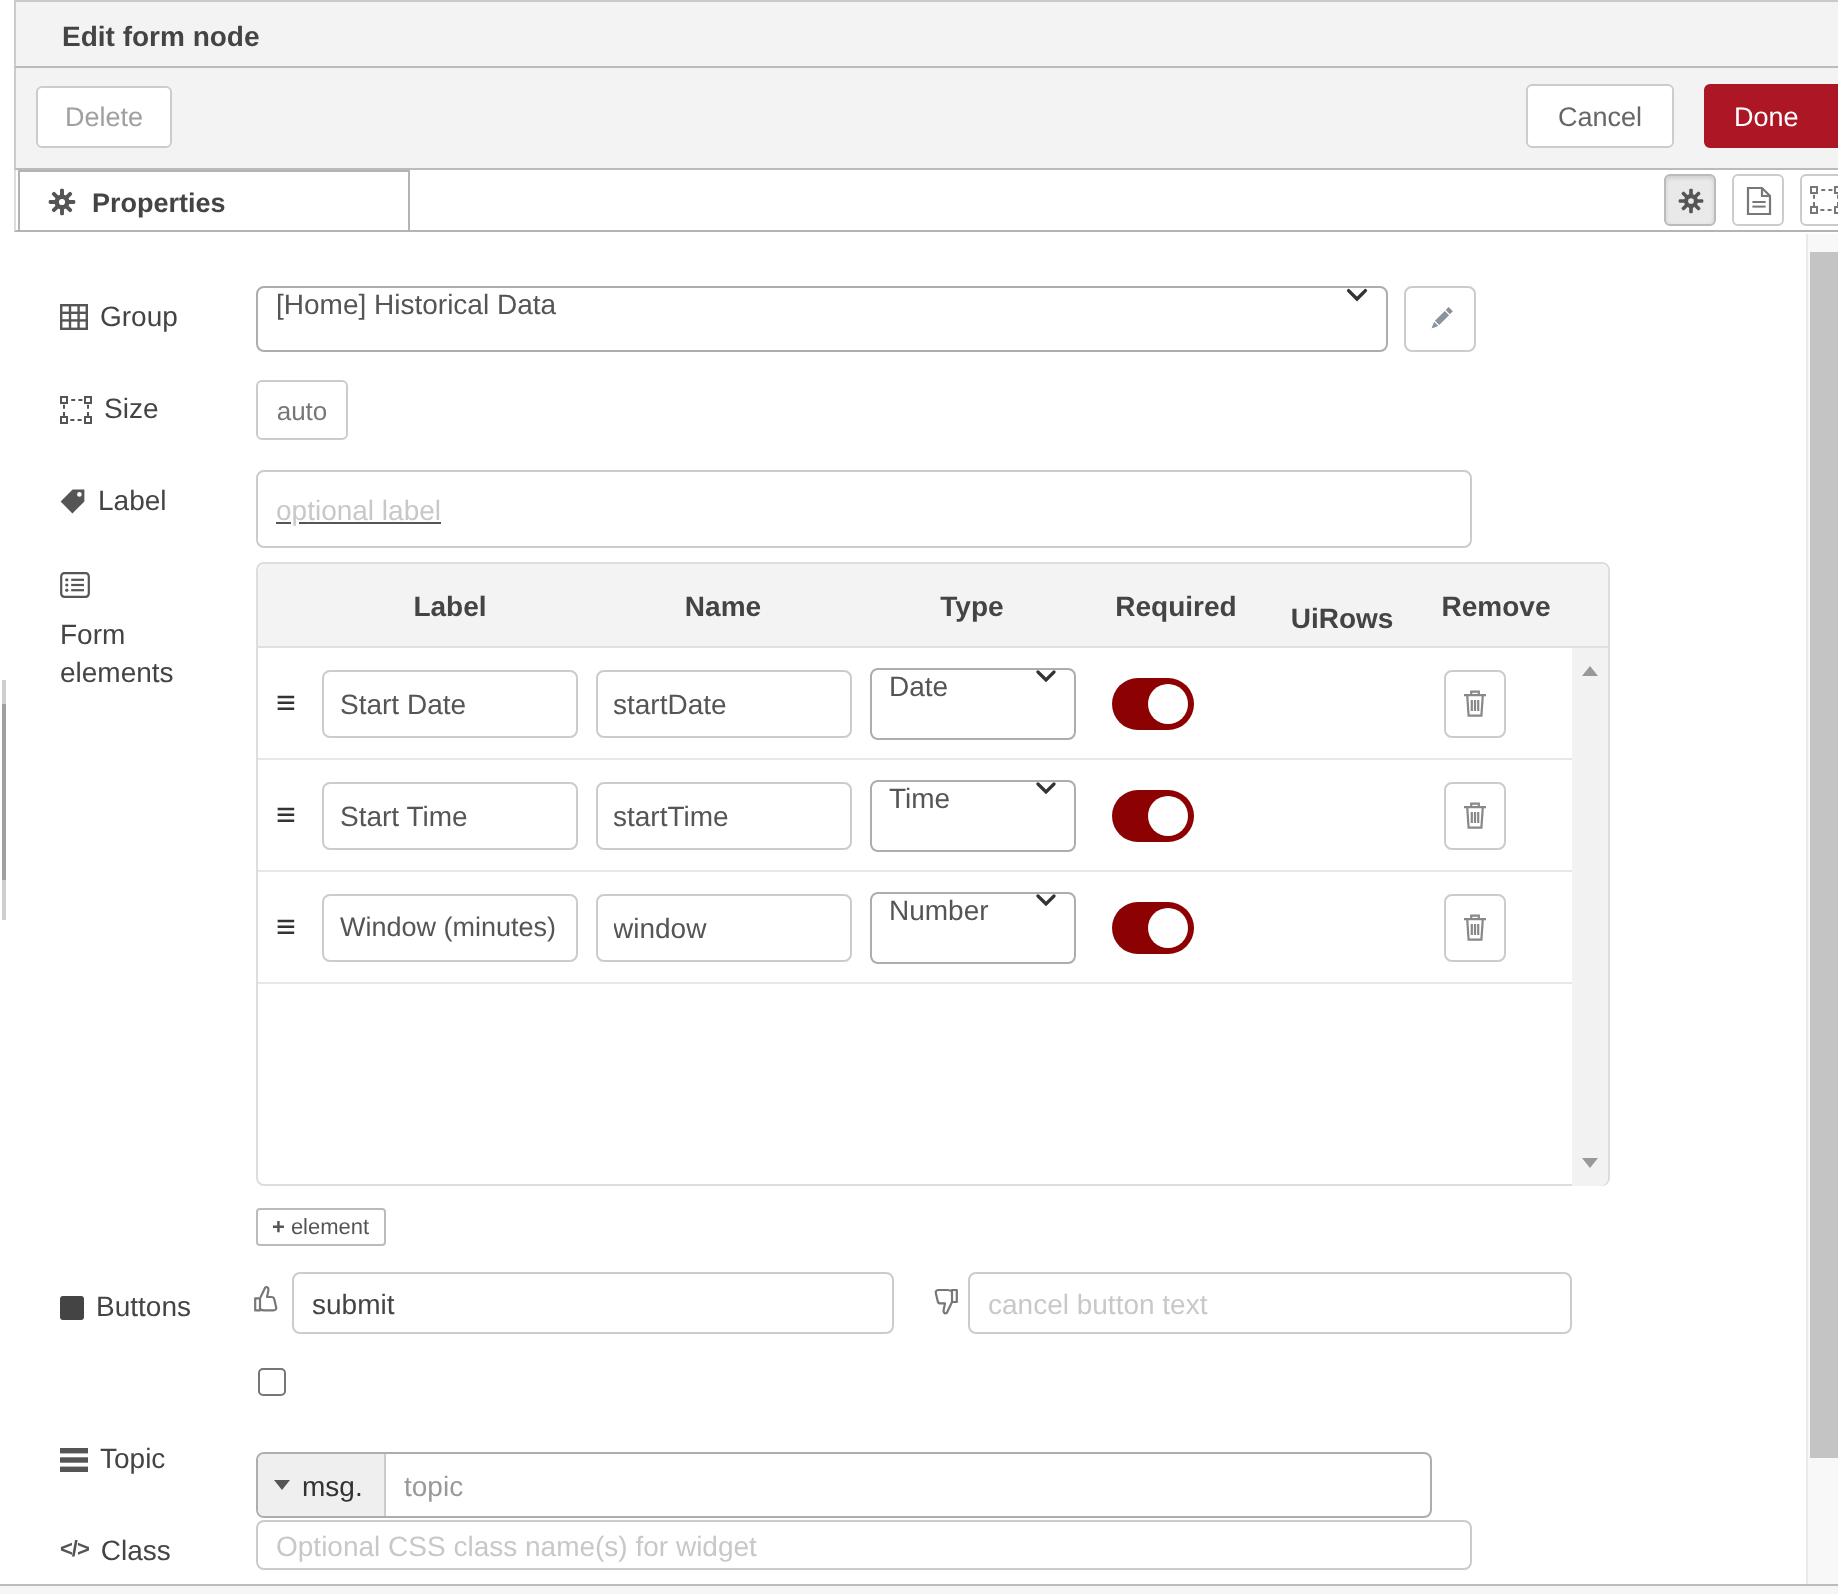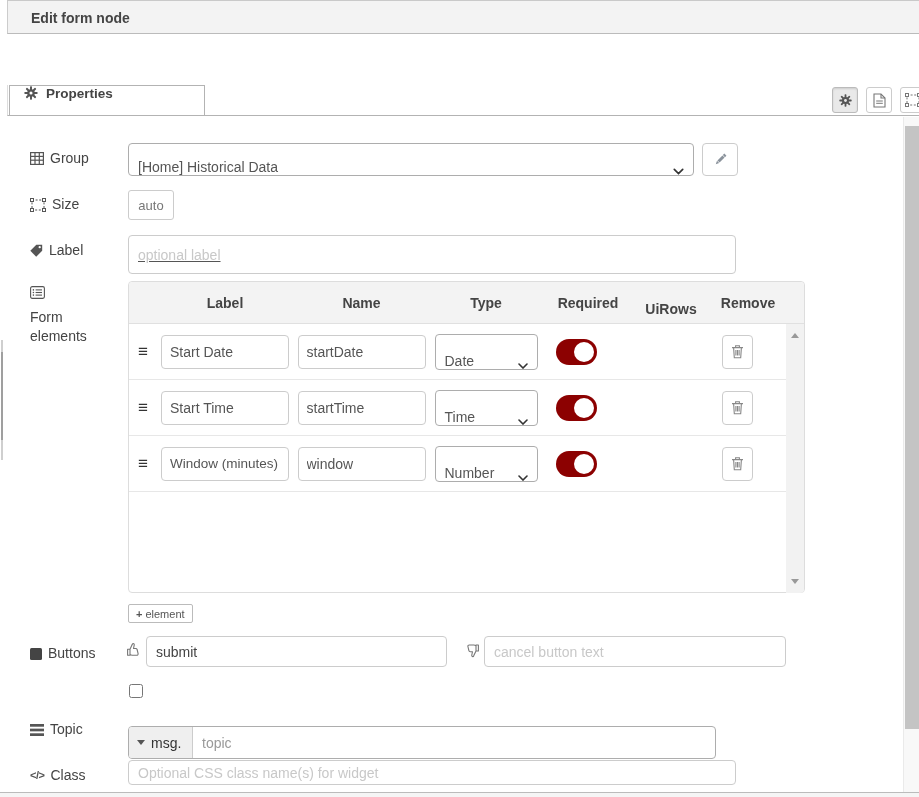--- a/index.html
+++ b/index.html
@@ -33,21 +33,21 @@
     background:var(--accent-red); border:1px solid var(--accent-red); color:#fff;
     border-radius:3px; font-size:13.5px; font-family:inherit; cursor:pointer; text-align:left; padding-left:14px;
   }
 
   #tray-tabbar {
     left:7px; top:85px; right:0; height:31px; background:#fff;
     border-bottom:1px solid #b3b3b3; border-left:1px solid #ddd; overflow:hidden;
   }
   #tab-properties {
     position:absolute; left:1px; top:0; width:196px; height:31px; background:#fff;
-    border:1px solid #b3b3b3; border-bottom:0; display:flex; gap:8px;
+    border:1px solid #b3b3b3; border-bottom:0; display:flex; align-items:center; gap:8px;
     padding-left:14px; font-weight:bold; font-size:13.5px; color:#444; z-index:2; cursor:pointer;
   }
   .tab-icon-btn {
     position:absolute; top:2px; width:26px; height:26px; background:#fff;
     border:1px solid #ccc; border-radius:3px; display:flex; align-items:center; justify-content:center; cursor:pointer;
   }
   .tab-icon-btn.active { background:#e9e9e9; border-color:#bbb; box-shadow:inset 0 1px 2px rgba(0,0,0,.12); }
 
   
   #grip-line { left:1px; top:340px; width:2px; height:120px; background:#cfcfcf; z-index:5; }
@@ -59,21 +59,21 @@
   .f-label { position:absolute; display:flex; align-items:flex-start; gap:6px; font-size:14px; color:#444; line-height:19px; }
   .f-label .ic { display:flex; align-items:center; height:19px; }
 
   .nr-input {
     position:absolute; border:1px solid #ccc; border-radius:4px; font-size:14px; color:#555;
     padding:0 9px; font-family:inherit; outline:none; background:#fff;
   }
   .nr-input::placeholder { color:#c8c8c8; opacity:1; }
 
   .sel {
-    border:1px solid #adadad; border-radius:4px; background:#fff; display:flex; align-items:flex-end;
+    border:1px solid #adadad; border-radius:4px; background:#fff; display:flex; align-items:flex-start;
     font-size:14px; color:#555; padding:0 9px; justify-content:space-between; cursor:pointer;
   }
 
   .icon-btn {
     background:#fff; border:1px solid #ccc; border-radius:4px; display:flex;
     align-items:center; justify-content:center; cursor:pointer;
   }
 
   
   #form-table { position:absolute; left:128px; top:165px; width:677px; height:312px; border:1px solid #ddd; border-radius:4px; background:#fff; }
@@ -124,20 +124,25 @@
 </style>
 </head>
 <body>
 
 <div id="page">
 
   <div class="abs" id="tray-header">
     <div id="tray-title">Edit form node</div>
   </div>
 
+  <div class="abs" id="tray-toolbar">
+    <button class="btn" id="delete-btn">Delete</button>
+    <button class="btn" id="cancel-btn">Cancel</button>
+    <button id="done-btn">Done</button>
+  </div>
 
   <div class="abs" id="tray-tabbar">
     <div id="tab-properties">
       <span class="ic">
         <svg width="14" height="14" viewBox="0 0 20 20">
           <g fill="#555">
             <rect x="8.6" y="0.5" width="2.8" height="19" rx="1"></rect>
             <rect x="8.6" y="0.5" width="2.8" height="19" rx="1" transform="rotate(45 10 10)"></rect>
             <rect x="8.6" y="0.5" width="2.8" height="19" rx="1" transform="rotate(90 10 10)"></rect>
             <rect x="8.6" y="0.5" width="2.8" height="19" rx="1" transform="rotate(135 10 10)"></rect>

